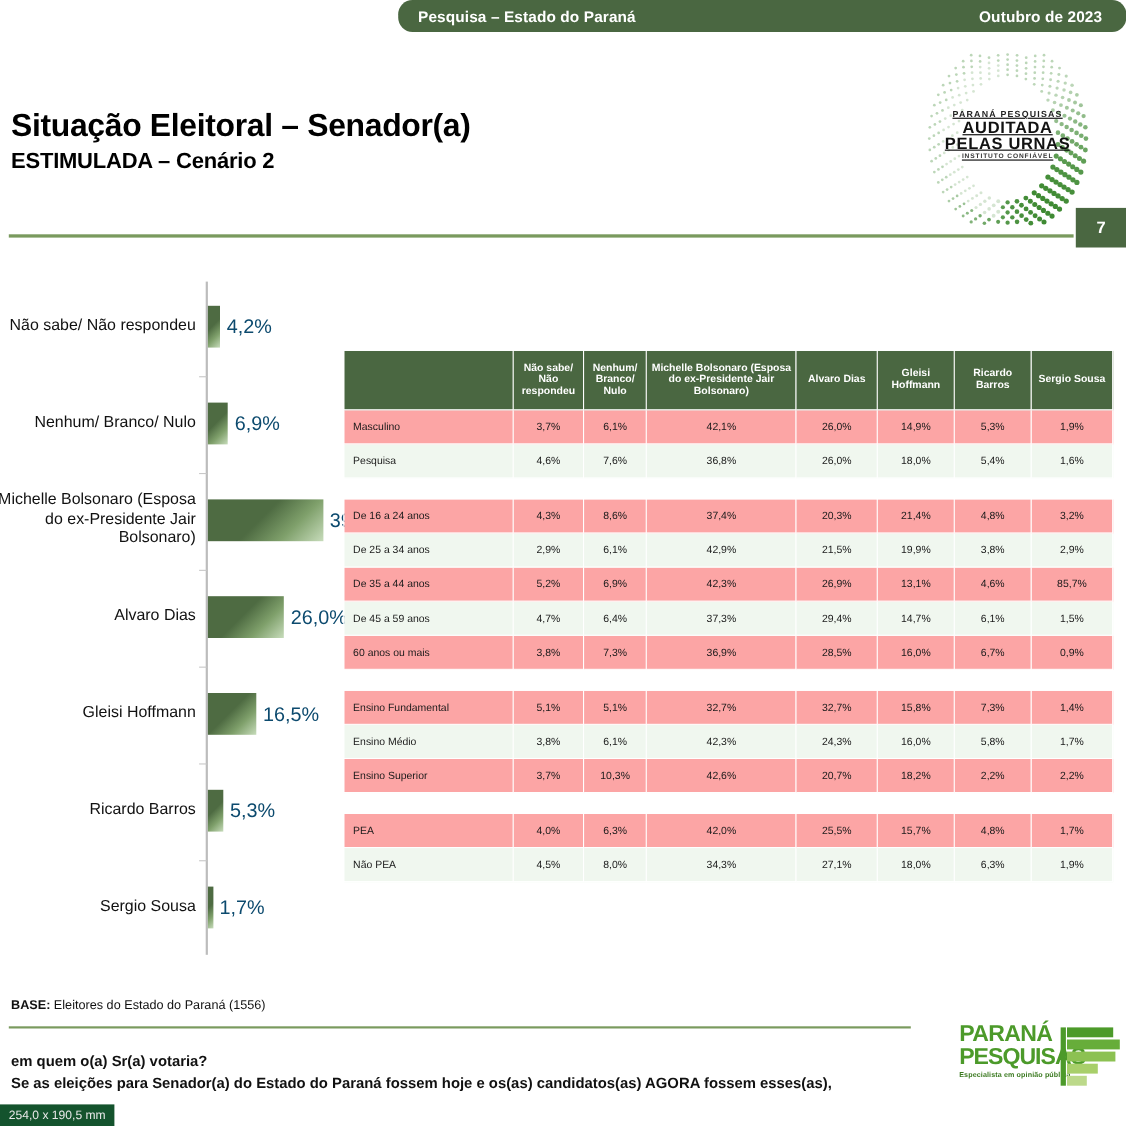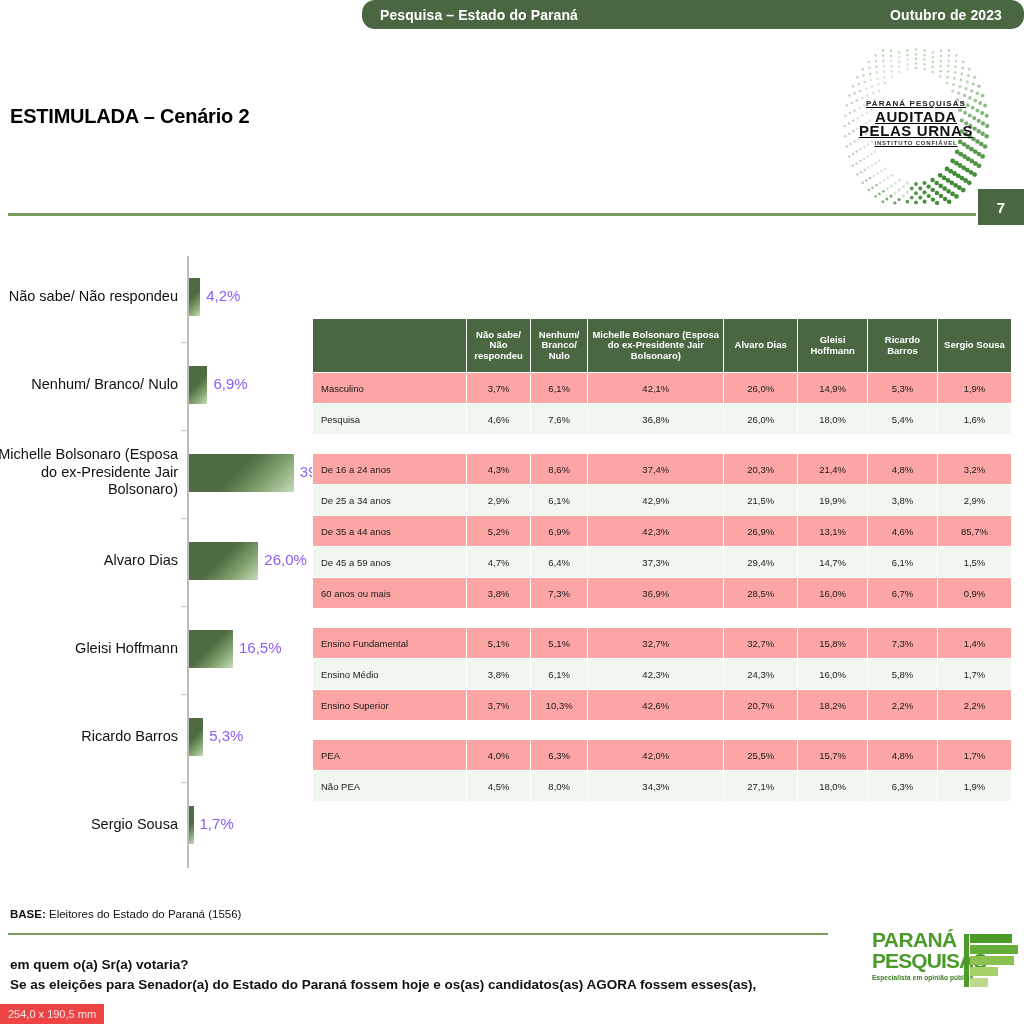--- a/index.html
+++ b/index.html
@@ -62,21 +62,21 @@
   .chart-row{position:absolute;left:0;width:300px;height:auto;}
   .cat-label{
     position:absolute;right:122px;width:196px;text-align:right;
     font-size:14.5px;line-height:1.22;color:#111;
   }
   .bar{
     position:absolute;left:189px;height:38px;
     background:linear-gradient(135deg,#4e6b42 0%,#4e6b42 46%,#7fa06b 72%,#c7dcbb 100%);
   }
   .bar-val{
-    position:absolute;font-size:15px;color:#8b5cf6;white-space:nowrap;
+    position:absolute;font-size:18px;color:#0c4a6e;white-space:nowrap;
   }
   .tick{position:absolute;left:181px;width:7px;height:1px;background:#c8c8c8;}
 
   
   .tbl-wrap{position:absolute;left:312px;top:318px;width:700px;}
   table.data{border-collapse:collapse;width:700px;table-layout:fixed;}
   table.data th{
     background:#4a6741;color:#ffffff;font-size:9.5px;font-weight:bold;
     line-height:1.12;padding:3px 2px;text-align:center;vertical-align:middle;
     border:1px solid #ffffff;height:54px;box-sizing:border-box;
@@ -97,21 +97,21 @@
     position:absolute;left:10px;top:908px;font-size:11.5px;color:#111;
   }
   .base-line b{font-weight:bold;}
   .footer-rule{position:absolute;left:8px;top:933px;width:820px;height:2px;background:#7a9a5e;}
   .question{
     position:absolute;left:10px;top:955px;width:760px;
     font-size:13.5px;font-weight:bold;line-height:1.45;color:#111;
   }
   .dims-badge{
     position:absolute;left:0px;top:1004px;height:20px;
-    background:#ef4444;color:#e8e8e8;font-size:11px;
+    background:#14532d;color:#e8e8e8;font-size:11px;
     display:flex;align-items:center;padding:0 8px;
   }
 
   
   .brand{position:absolute;left:872px;top:928px;width:146px;height:66px;}
   .brand-txt{position:absolute;left:0;top:2px;}
   .brand-l1{font-size:21px;font-weight:bold;color:#4c9a2a;letter-spacing:-0.6px;line-height:0.98;}
   .brand-l2{font-size:21px;font-weight:bold;color:#4c9a2a;letter-spacing:-0.9px;line-height:0.98;}
   .brand-l3{font-size:6.5px;font-weight:bold;color:#3b7a20;margin-top:3px;letter-spacing:0.1px;}
 </style>
@@ -119,20 +119,21 @@
 <body>
 
 <div class="slide">
 
   <div class="topbar">
     <div class="t-left">Pesquisa – Estado do Paraná</div>
     <div class="t-right">Outubro de 2023</div>
   </div>
 
   <div class="title-block">
+    <div class="title-main">Situação Eleitoral – Senador(a)</div>
     <div class="title-sub">ESTIMULADA – Cenário 2</div>
   </div>
   <div class="header-rule"></div>
 
   <div class="seal">
     <svg width="160" height="160" viewBox="0 0 160 160">
       <g id="seal-dots" fill="#3f8a33">
           <circle cx="80.0" cy="22.0" r="1.25" opacity="0.35"></circle>
           <circle cx="88.5" cy="23.0" r="1.25" opacity="0.35"></circle>
           <circle cx="96.6" cy="25.9" r="1.25" opacity="0.35"></circle>

